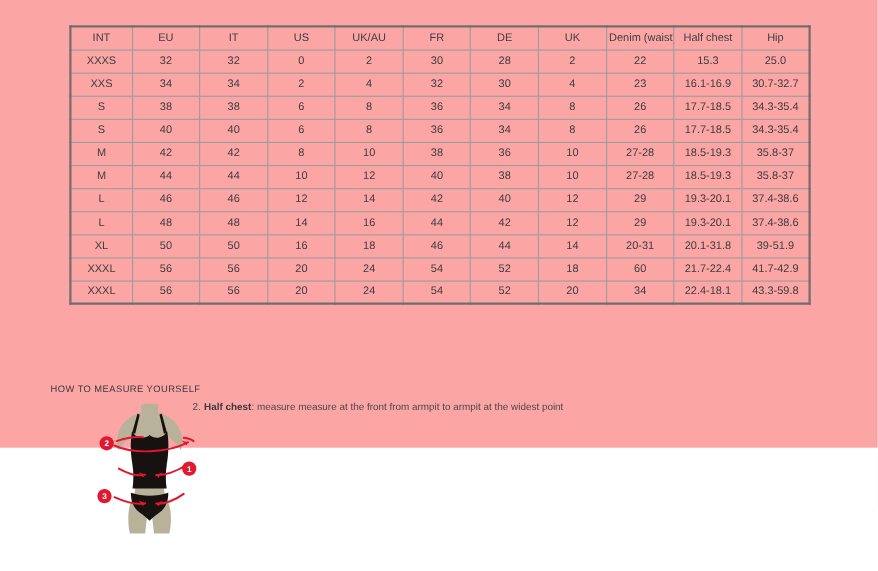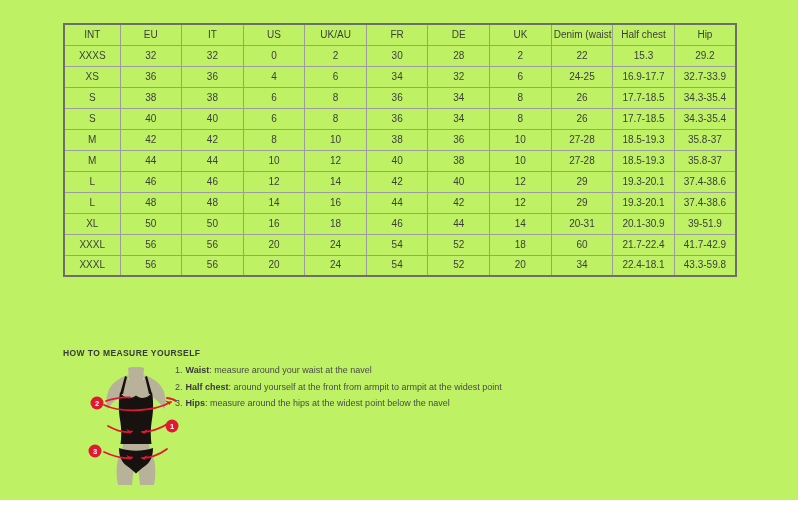--- a/index.html
+++ b/index.html
@@ -6,37 +6,37 @@
     --accent-red:#e01931;
     --body-tan:#b8b29b;
     --garment-black:#17110f;
     --border-outer:#6e6e6e;
     --border-inner:#9c9c9c;
     --text-dark:#3d3d3d;
   }
   *{margin:0;padding:0;box-sizing:border-box;}
   html,body{width:798px;height:519px;background:#ffffff;overflow:hidden;
     font-family:"Liberation Sans",sans-serif;color:var(--text-dark);}
-  .page{position:relative;width:798px;height:500px;background:#bef264;}
+  .page{position:relative;width:798px;height:407px;background:#fca5a5;}
 
   
   .table-wrap{position:absolute;left:63px;top:23px;}
   table.size-chart{border-collapse:collapse;table-layout:fixed;width:674px;
     border:2px solid var(--border-outer);}
   table.size-chart th,table.size-chart td{
     border:1px solid var(--border-inner);
     height:21px;padding:0 2px;
     font-size:10px;font-weight:400;line-height:1;
     text-align:center;vertical-align:middle;color:var(--text-dark);
     white-space:nowrap;overflow:hidden;}
   table.size-chart th:first-child,table.size-chart td:first-child{width:56px;}
 
   
-  .measure-heading{position:absolute;left:63px;top:348px;
-    font-size:8.5px;font-weight:700;letter-spacing:.4px;color:#3a3a3a;}
+  .measure-heading{position:absolute;left:46px;top:348px;
+    font-size:8.5px;font-weight:400;letter-spacing:.4px;color:#3a3a3a;}
   .figure-wrap{position:absolute;left:83px;top:367px;width:105px;height:120px;}
   .steps{position:absolute;left:175px;top:366px;list-style:none;}
   .steps li{font-size:9px;line-height:9px;margin-bottom:7.5px;color:#4a4a4a;}
   .step-num{margin-right:3px;}
   .step-label{font-weight:700;color:#3a3a3a;}
 
   svg text.badge-num{font-family:"Liberation Sans",sans-serif;font-size:7.5px;
     font-weight:700;fill:#ffffff;text-anchor:middle;}
 </style>
 </head>
@@ -66,34 +66,34 @@
             <td>XXXS</td>
             <td>32</td>
             <td>32</td>
             <td>0</td>
             <td>2</td>
             <td>30</td>
             <td>28</td>
             <td>2</td>
             <td>22</td>
             <td>15.3</td>
-            <td>29.2</td>
-          </tr>
-          <tr>
-            <td>XS</td>
-            <td>36</td>
-            <td>36</td>
+            <td>25.0</td>
+          </tr>
+          <tr>
+            <td>XXS</td>
+            <td>34</td>
+            <td>34</td>
+            <td>2</td>
             <td>4</td>
-            <td>6</td>
-            <td>34</td>
             <td>32</td>
-            <td>6</td>
-            <td>24-25</td>
-            <td>16.9-17.7</td>
-            <td>32.7-33.9</td>
+            <td>30</td>
+            <td>4</td>
+            <td>23</td>
+            <td>16.1-16.9</td>
+            <td>30.7-32.7</td>
           </tr>
           <tr>
             <td>S</td>
             <td>38</td>
             <td>38</td>
             <td>6</td>
             <td>8</td>
             <td>36</td>
             <td>34</td>
             <td>8</td>
@@ -169,21 +169,21 @@
           <tr>
             <td>XL</td>
             <td>50</td>
             <td>50</td>
             <td>16</td>
             <td>18</td>
             <td>46</td>
             <td>44</td>
             <td>14</td>
             <td>20-31</td>
-            <td>20.1-30.9</td>
+            <td>20.1-31.8</td>
             <td>39-51.9</td>
           </tr>
           <tr>
             <td>XXXL</td>
             <td>56</td>
             <td>56</td>
             <td>20</td>
             <td>24</td>
             <td>54</td>
             <td>52</td>
@@ -256,23 +256,17 @@
       </g>
       <g>
         <circle cx="12" cy="84" r="6.5" fill="var(--accent-red)"></circle>
         <text class="badge-num" x="12" y="86.8">3</text>
       </g>
     </svg>
   </div>
 
   <ol class="steps">
     <li>
-      <span class="step-num">1.</span><span class="step-label">Waist</span><span class="step-text">: measure around your waist at the navel</span>
-    </li>
-    <li>
-      <span class="step-num">2.</span><span class="step-label">Half chest</span><span class="step-text">: around yourself at the front from armpit to armpit at the widest point</span>
-    </li>
-    <li>
-      <span class="step-num">3.</span><span class="step-label">Hips</span><span class="step-text">: measure around the hips at the widest point below the navel</span>
+      <span class="step-num">2.</span><span class="step-label">Half chest</span><span class="step-text">: measure measure at the front from armpit to armpit at the widest point</span>
     </li>
   </ol>
 
 </div>
 
 </body></html>

